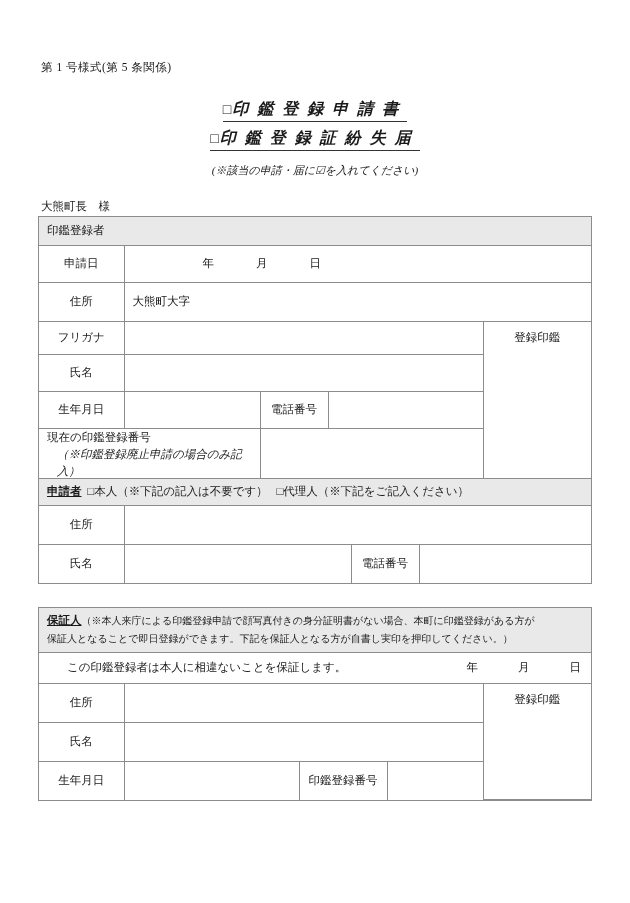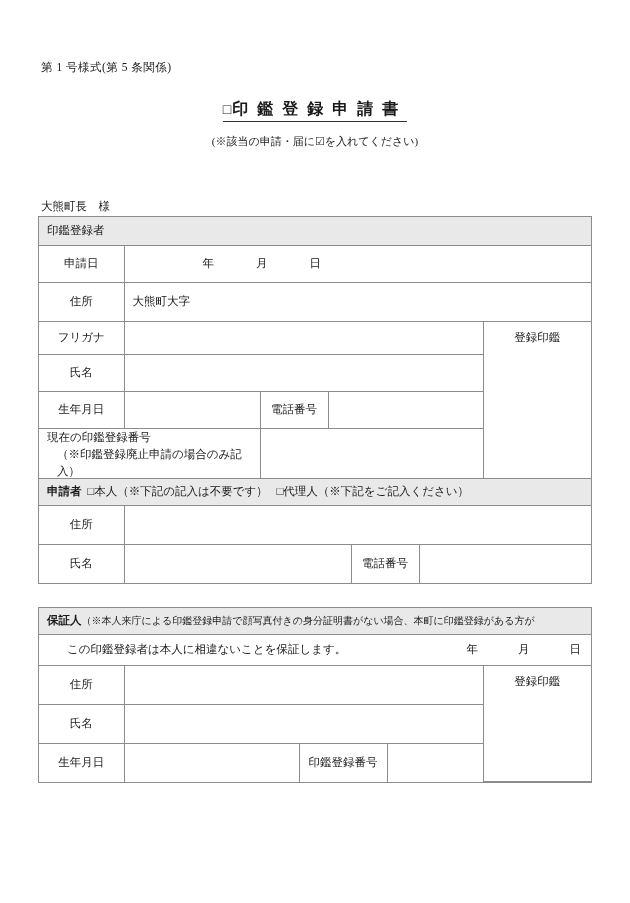--- a/index.html
+++ b/index.html
@@ -32,20 +32,21 @@
     letter-spacing: 0.5px;
   }
 
   
   .titles {
     position: absolute;
     left: 0;
     top: 98px;
     width: 630px;
     text-align: center;
+    font-style: italic;
   }
   .title-line {
     display: inline-block;
     font-size: 16px;
     font-weight: bold;
     letter-spacing: 0px;
     border-bottom: 1px solid #333;
     padding: 0 0 1px 0;
     margin-bottom: 5px;
     line-height: 1.35;
@@ -84,21 +85,21 @@
   }
   .sec-head {
     background: #e9e9e9;
     border-bottom: 1px solid #8c8c8c;
     font-size: 11.5px;
     padding: 5px 8px 5px 8px;
     line-height: 1.55;
     box-sizing: border-box;
   }
   .sec-head.tall { padding: 4px 6px 4px 8px; }
-  .sec-head .ttl { font-weight: bold; }
+  .sec-head .ttl { font-weight: bold; text-decoration: underline; }
   .sec-head .note-small { font-size: 10px; }
   .indent-right { display: inline-block; padding-left: 120px; }
 
   table.grid {
     border-collapse: collapse;
     width: 100%;
     table-layout: fixed;
   }
   table.grid td {
     border: 1px solid #8c8c8c;
@@ -130,32 +131,35 @@
     height: 100%;
     box-sizing: border-box;
     margin-left: 20px;
   }
   .guarantee-dates span { display: inline-block; }
   .guarantee-dates .m { margin-left: 40px; }
   .guarantee-dates .d { margin-left: 40px; }
 
   .cell-left { text-align: left; }
   .two-line { line-height: 1.5; padding: 3px 6px; }
-  .two-line .l2 { padding-left: 10px; display: block; }
+  .two-line .l2 { padding-left: 10px; display: block; font-style: italic; }
 </style>
 </head>
 <body>
 
 <div class="page">
 
   <div class="form-no">第 1 号様式(第 5 条関係)</div>
 
   <div class="titles">
     <div>
       <span class="title-line"><span class="cb">□</span><span class="sp">印鑑登録申請書</span></span>
+    </div>
+    <div>
+      <span class="title-line"><span class="cb">□</span><span class="sp">印鑑登録証紛失届</span></span>
     </div>
     <div class="title-note">(※該当の申請・届に☑を入れてください)</div>
   </div>
 
   <div class="addressee">大熊町長　様</div>
 
   <div class="block" style="top:216px;">
     <div class="sec-head">印鑑登録者</div>
     <table class="grid">
       <colgroup>
@@ -228,20 +232,21 @@
         <td></td>
       </tr>
     </tbody>
       </table>
   </div>
 
   <div class="block" style="top:607px;">
     <div class="sec-head tall">
       <span class="ttl">保証人</span><span class="note-small">（※本人来庁による印鑑登録申請で顔写真付きの身分証明書がない場合、本町に印鑑登録がある方が</span>
       <br>
+      <span class="note-small">保証人となることで即日登録ができます。下記を保証人となる方が自書し実印を押印してください。）</span>
     </div>
     <table class="grid">
       <colgroup>
         <col style="width:85px">
         <col style="width:175px">
         <col style="width:88px">
         <col style="width:96px">
         <col style="width:108px">
       </colgroup>
       <tbody>

